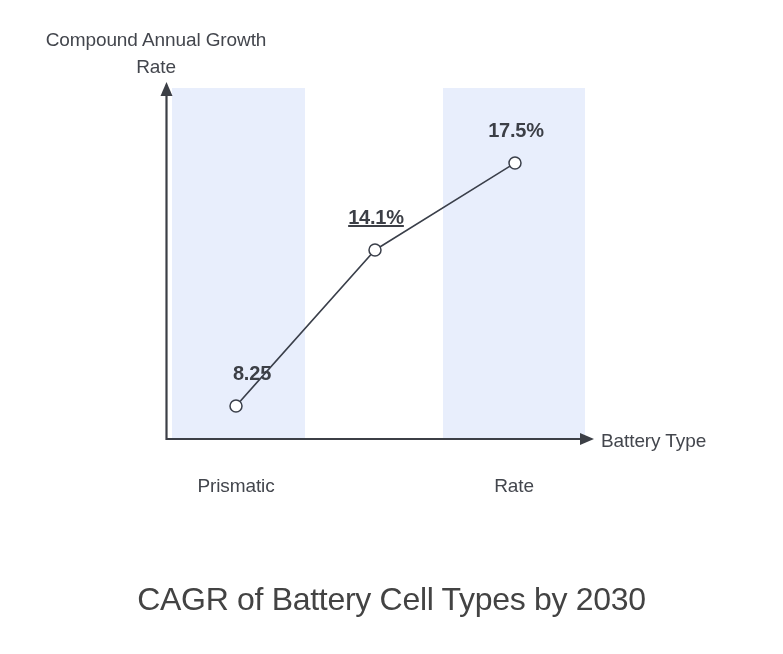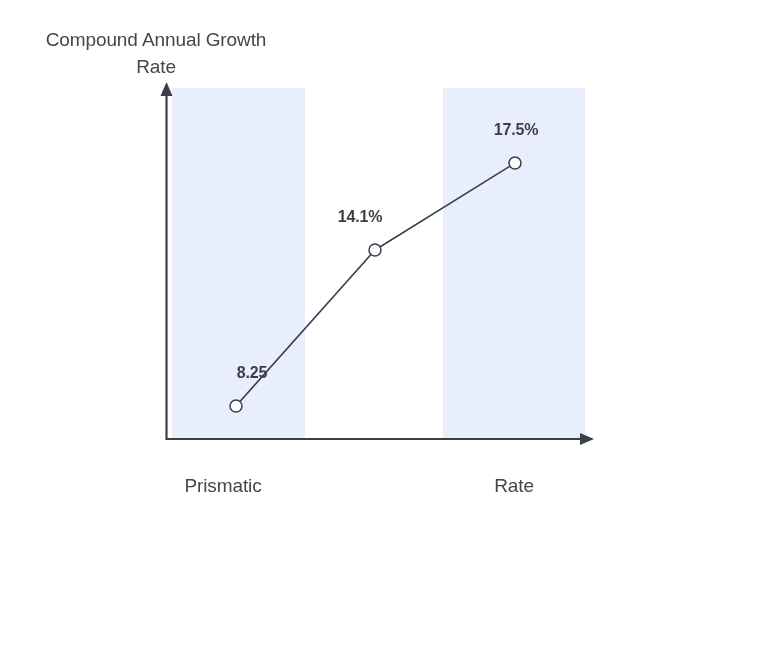--- a/index.html
+++ b/index.html
@@ -64,21 +64,21 @@
     color: #43464d;
     letter-spacing: -0.1px;
     text-align: center;
     white-space: nowrap;
     transform: translateX(-50%);
   }
 
   
   .value-label {
     position: absolute;
-    font-size: 16px;
+    font-size: 20px;
     line-height: 26px;
     color: #3c3f46;
     font-weight: 600;
     letter-spacing: -0.2px;
     white-space: nowrap;
     transform: translateX(-50%);
   }
 
   
   .chart-title {
@@ -114,21 +114,23 @@
     <polygon points="594,439 580,433 580,445" fill="#3c3f46"></polygon>
 
     <polyline points="236,406 375,250 515,163" fill="none" stroke="#3a3f4a" stroke-width="1.6" stroke-linejoin="round" stroke-linecap="round"></polyline>
 
     <circle cx="236" cy="406" r="6" fill="#ffffff" stroke="#3a3f4a" stroke-width="1.5"></circle>
     <circle cx="375" cy="250" r="6" fill="#ffffff" stroke="#3a3f4a" stroke-width="1.5"></circle>
     <circle cx="515" cy="163" r="6" fill="#ffffff" stroke="#3a3f4a" stroke-width="1.5"></circle>
   </svg>
 
   <div class="value-label" style="left:236px; top:360px;margin-left:16px;">8.25</div>
-  <div class="value-label" style="left:360px; top:204px;">14.1%</div>
+  <div class="value-label" style="left:376px; top:204px;text-decoration:underline;">14.1%</div>
   <div class="value-label" style="left:516px; top:117px;">17.5%</div>
 
-  <div class="cat-label" style="left:223px;text-align:center;">Prismatic</div>
+  <div class="cat-label" style="left:236px;text-align:center;">Prismatic</div>
   <div class="cat-label" style="left:514px;">Rate</div>
 
+  <div class="x-axis-title">Battery Type</div>
 
+  <div class="chart-title">CAGR of Battery Cell Types by 2030</div>
 
 </div>
 
 </body></html>

